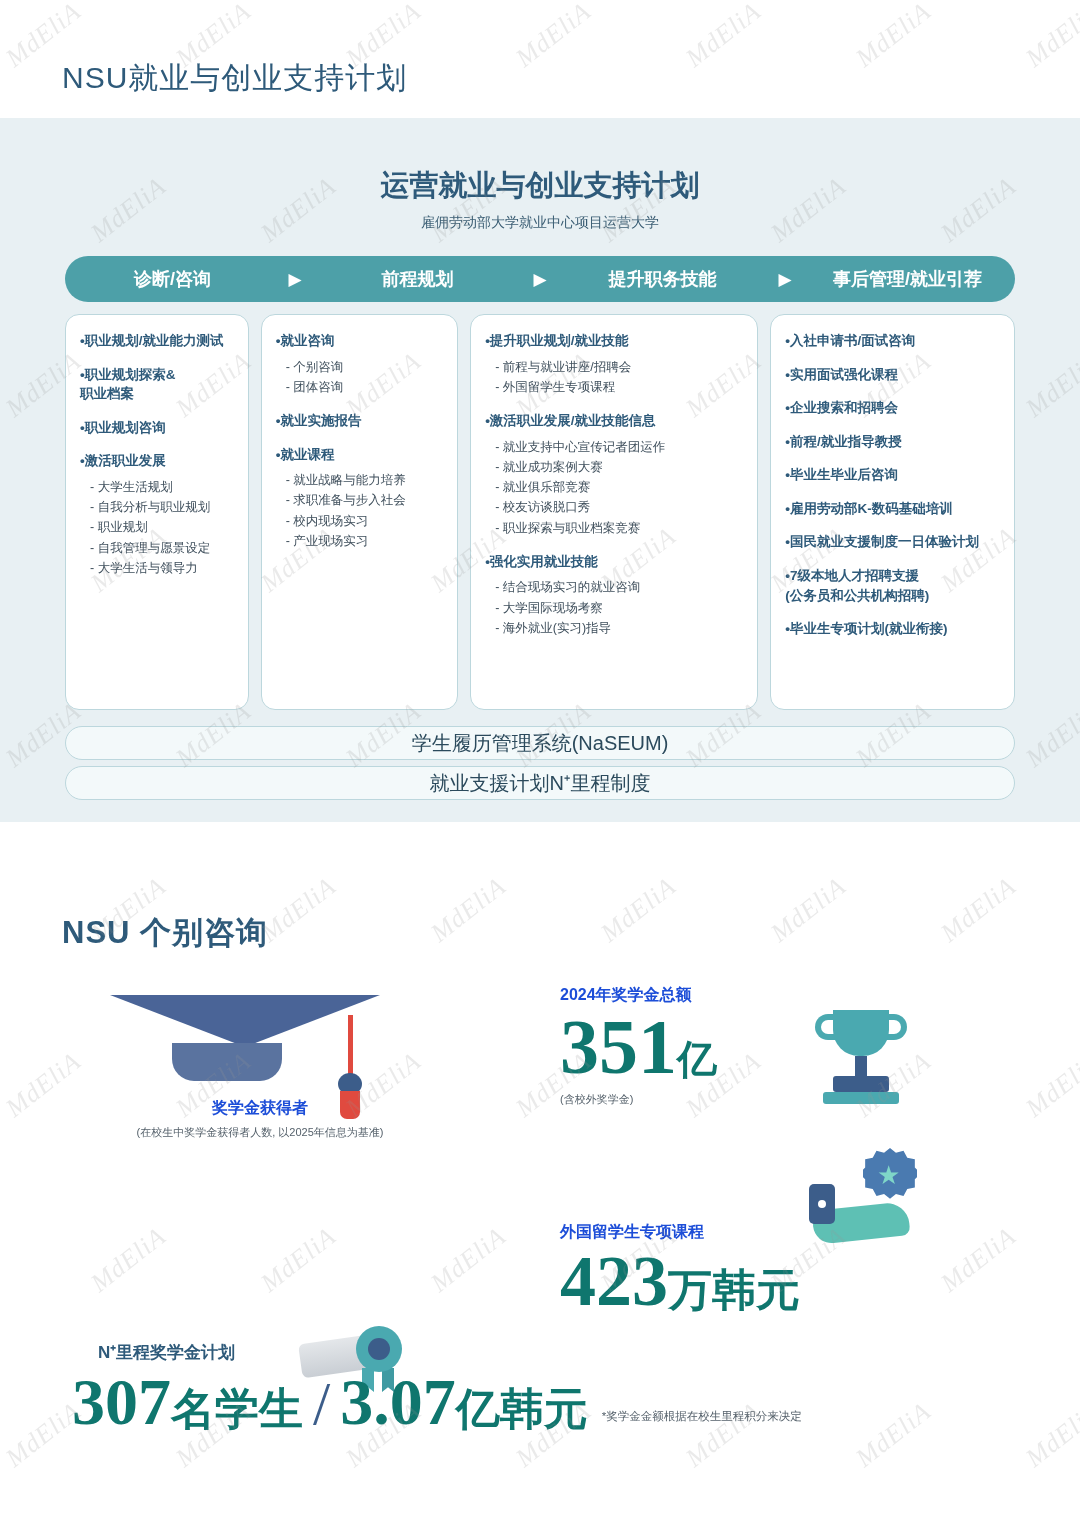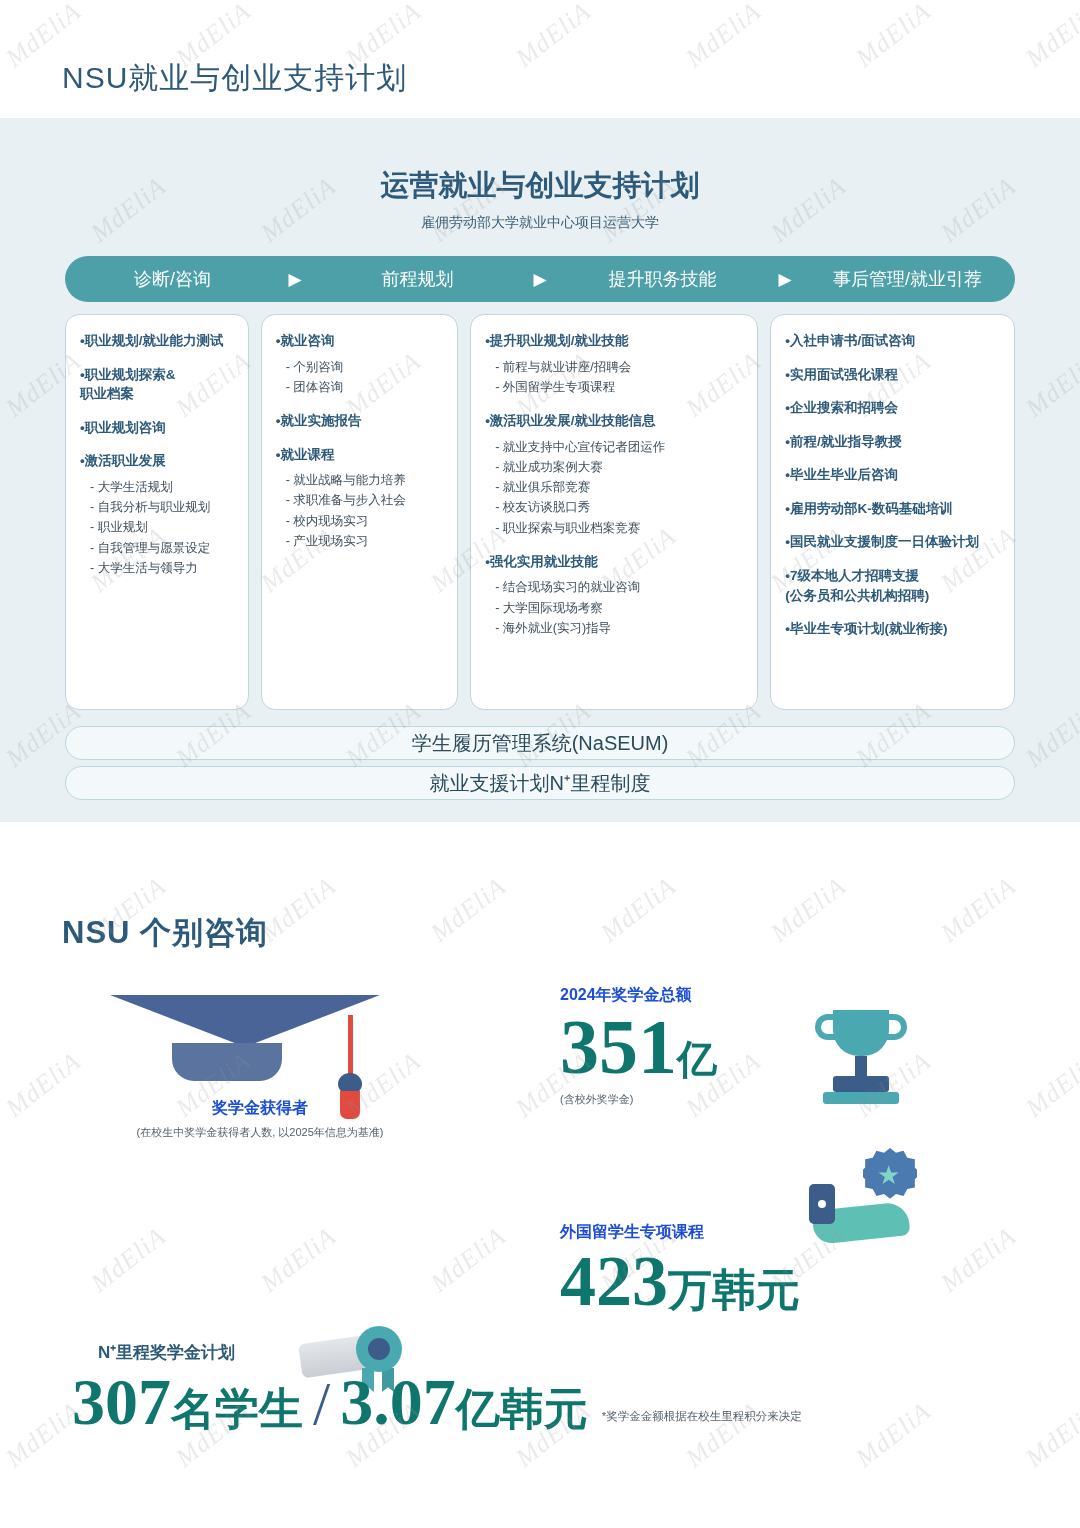--- a/index.html
+++ b/index.html
@@ -70,21 +70,21 @@
     background: #4da0a8;
     border-radius: 23px;
     display: flex;
     align-items: center;
   }
   .stage {
     flex: 1;
     text-align: center;
     color: #fff;
     font-size: 18px;
-    font-weight: normal;
+    font-weight: bold;
   }
   .stage-arrow {
     width: 30px;
     text-align: center;
     color: #fff;
     font-size: 17px;
   }
   
   .cols {
     position: absolute;

